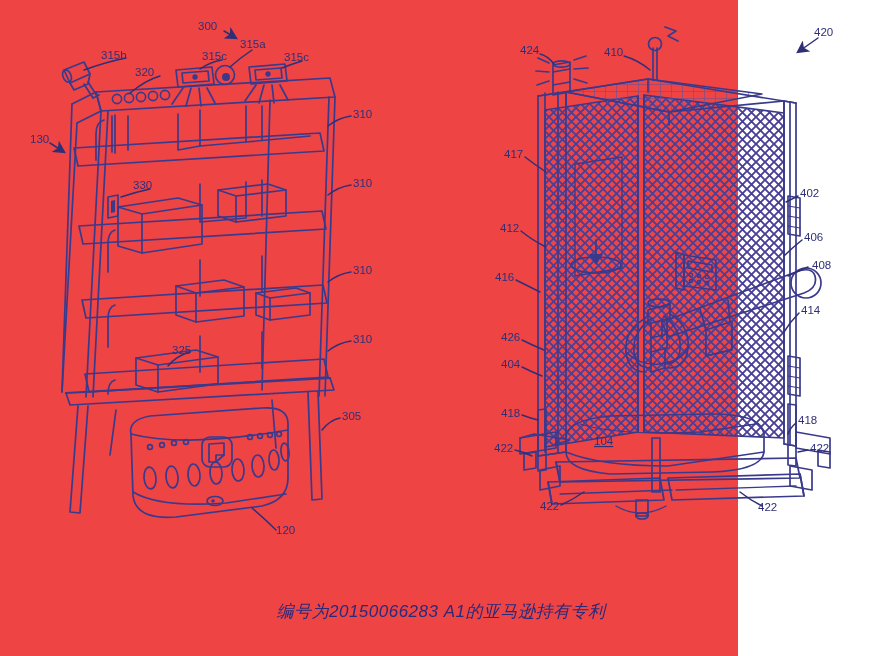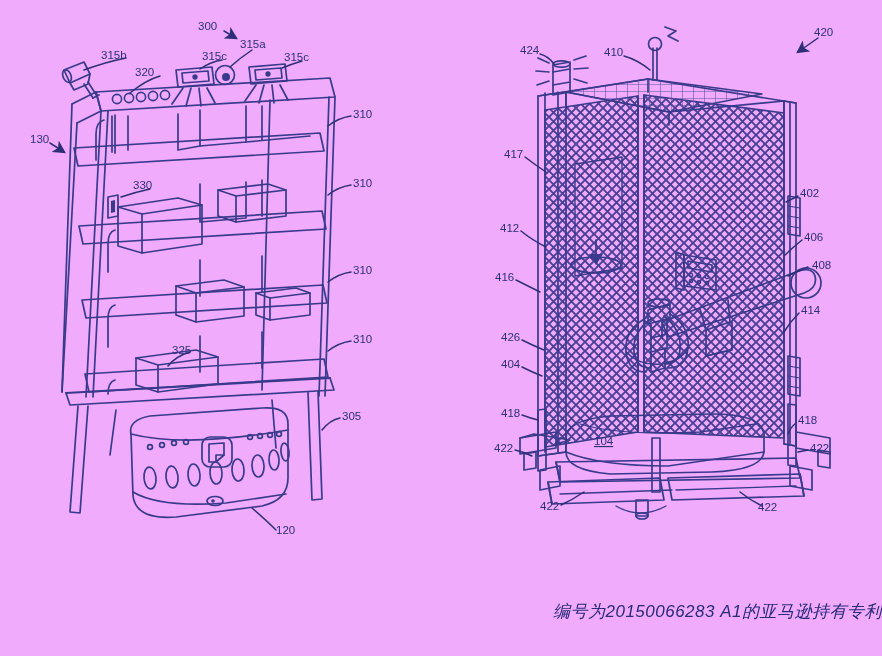--- a/index.html
+++ b/index.html
@@ -1,20 +1,20 @@
 <!DOCTYPE html>
 <html><head>
 <meta charset="utf-8">
 <style>
   html,body{margin:0;padding:0;background:#ffffff;}
   body{width:882px;height:656px;overflow:hidden;
        font-family:"Liberation Sans",sans-serif;}
-  #sheet{position:relative;width:882px;height:656px;background:#f0abfc;}
+  #sheet{position:relative;width:738px;height:656px;background:#ef4444;}
   #art{position:absolute;left:0;top:0;}
-  .cap{position:absolute;left:0;top:600px;width:882px;text-align:right;
+  .cap{position:absolute;left:0;top:600px;width:882px;text-align:center;
        font-family:"Liberation Sans",sans-serif;font-style:italic;
        font-size:17px;color:#2a2a7a;letter-spacing:.5px;}
 </style>
 </head>
 <body>
 
 <div id="sheet">
 
 <svg id="art" width="882" height="656" viewBox="0 0 882 656">
   <defs>

